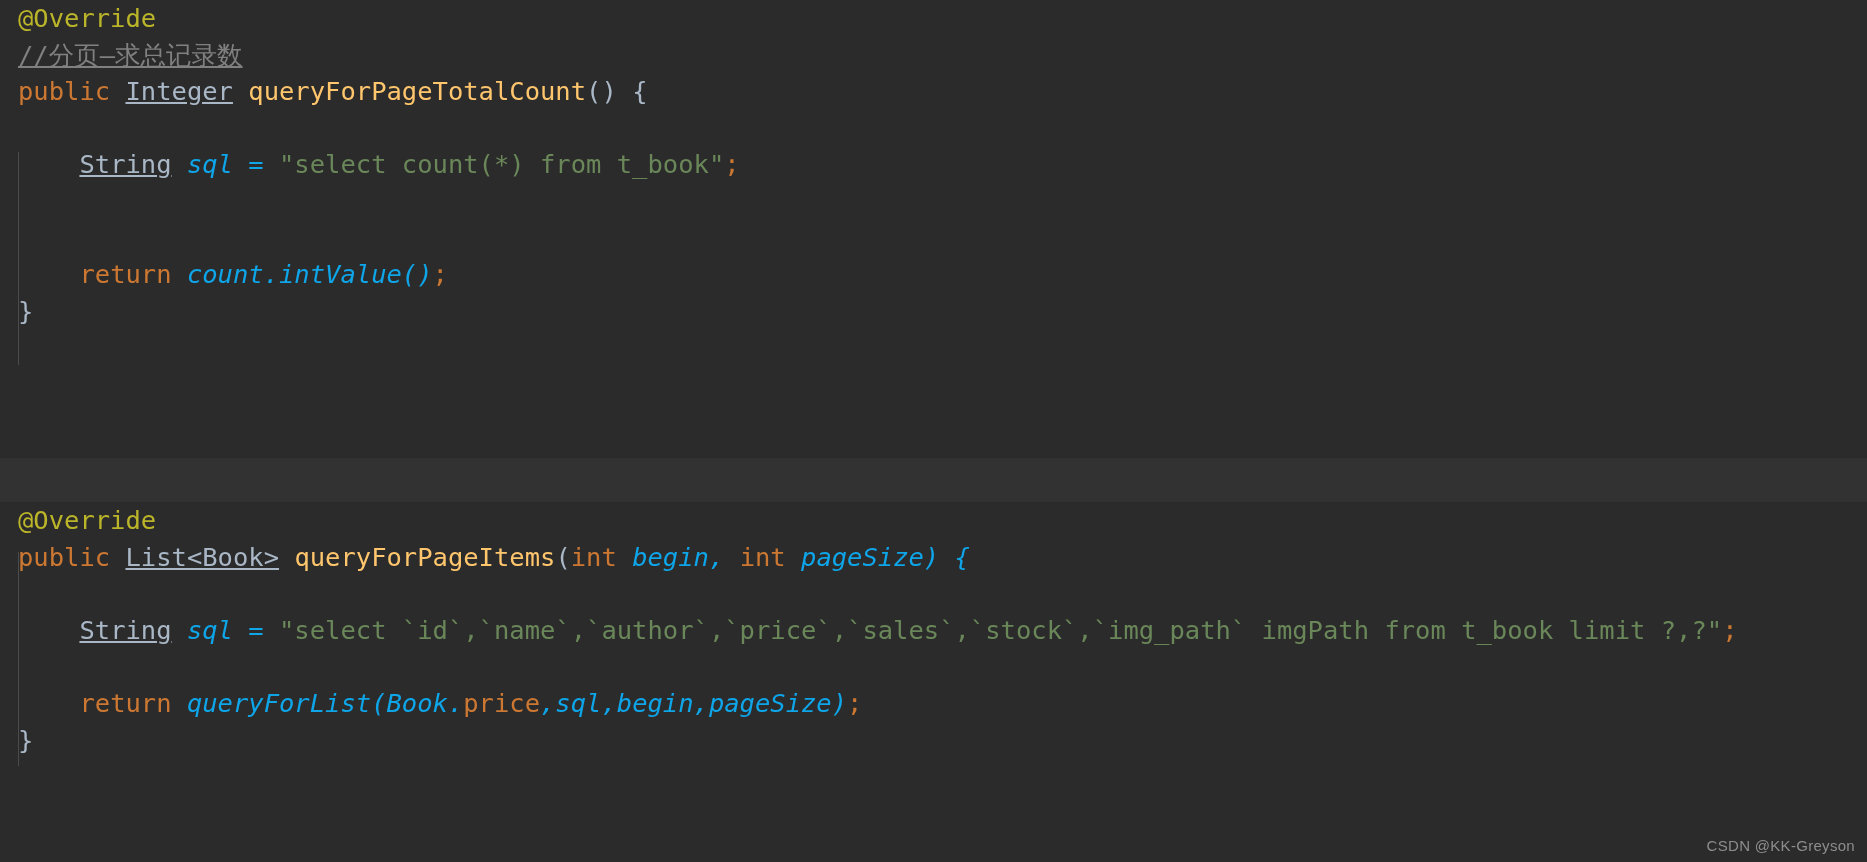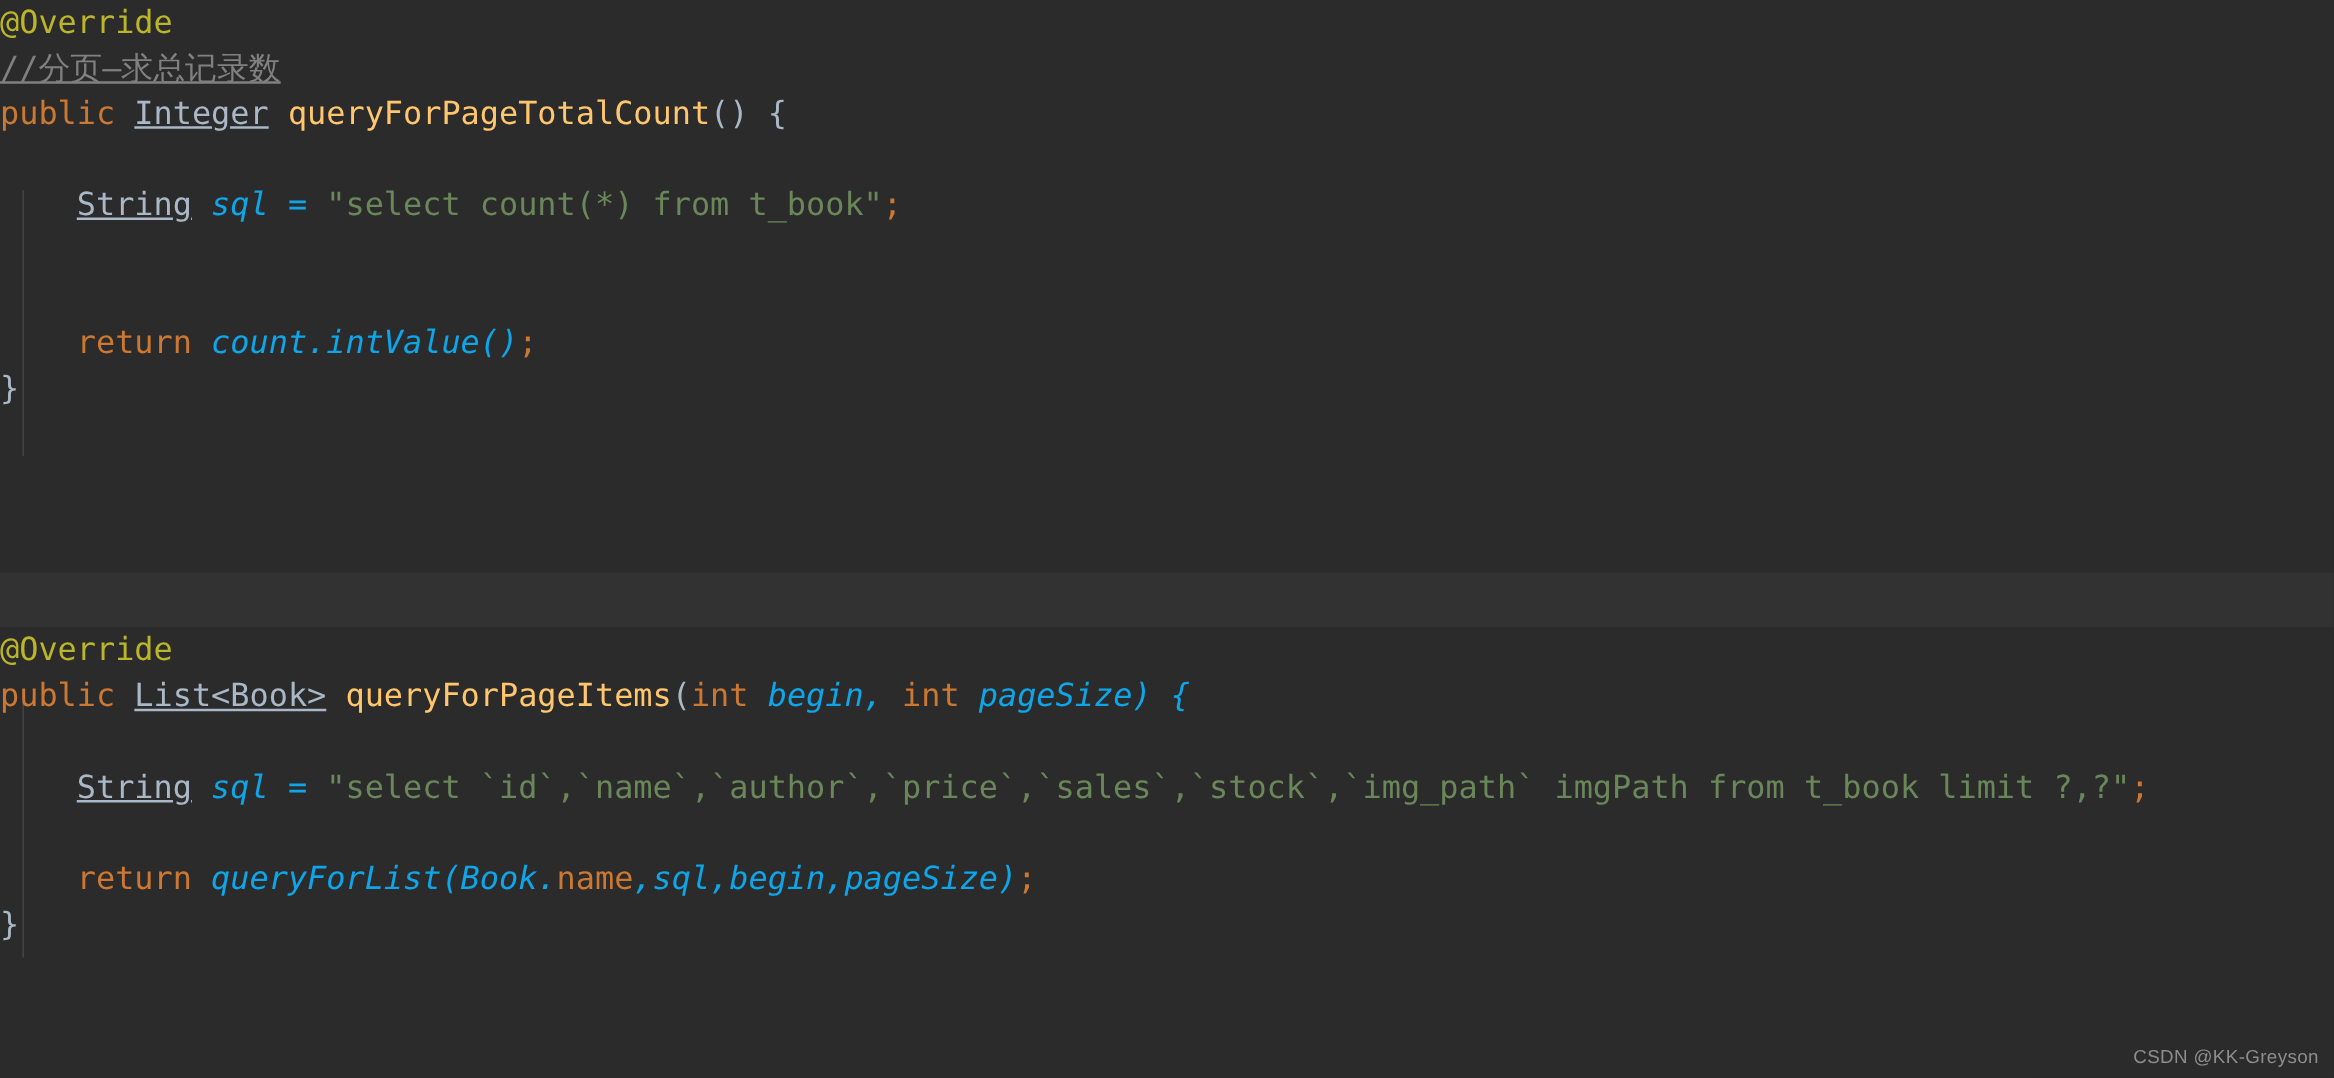--- a/index.html
+++ b/index.html
@@ -48,20 +48,21 @@
     list-style: none;
   }
 
   .line {
     position: relative;
     height: 36.6px;
     line-height: 36.6px;
     white-space: pre;
     font-size: 25.5px;
     letter-spacing: 0px;
+    padding-left: 18px;
     color: #a9b7c6;
   }
 
   
   .indent-guide {
     position: absolute;
     width: 1px;
     background: #4b4b4b;
     left: 18px;
   }
@@ -115,20 +116,20 @@
   <div class="separator-band"></div>
 
   <div class="code-block" id="block-items">
     <div class="indent-guide" id="guide-items"></div>
     <ul class="code-lines" id="lines-items">
         <li class="line"><span class="tok-annotation">@Override</span></li>
         <li class="line"><span class="tok-keyword">public</span><span class="tok-plain"> </span><span class="tok-type">List&lt;Book&gt;</span><span class="tok-plain"> </span><span class="tok-method">queryForPageItems</span><span class="tok-punct">(</span><span class="tok-keyword">int</span><span class="tok-plain"> begin, </span><span class="tok-keyword">int</span><span class="tok-plain"> pageSize) {</span></li>
         <li class="line">&nbsp;</li>
         <li class="line"><span class="tok-plain">    </span><span class="tok-type">String</span><span class="tok-plain"> sql = </span><span class="tok-string">"select `id`,`name`,`author`,`price`,`sales`,`stock`,`img_path` imgPath from t_book limit ?,?"</span><span class="tok-semi">;</span></li>
         <li class="line">&nbsp;</li>
-        <li class="line"><span class="tok-plain">    </span><span class="tok-keyword">return</span><span class="tok-plain"> queryForList(Book.</span><span class="tok-keyword">name</span><span class="tok-plain">,sql,begin,pageSize)</span><span class="tok-semi">;</span></li>
+        <li class="line"><span class="tok-plain">    </span><span class="tok-keyword">return</span><span class="tok-plain"> queryForList(Book.</span><span class="tok-keyword">price</span><span class="tok-plain">,sql,begin,pageSize)</span><span class="tok-semi">;</span></li>
         <li class="line"><span class="tok-punct">}</span></li>
       </ul>
   </div>
 
   <div id="watermark">CSDN @KK-Greyson</div>
 
 </div>
 
 </body></html>

